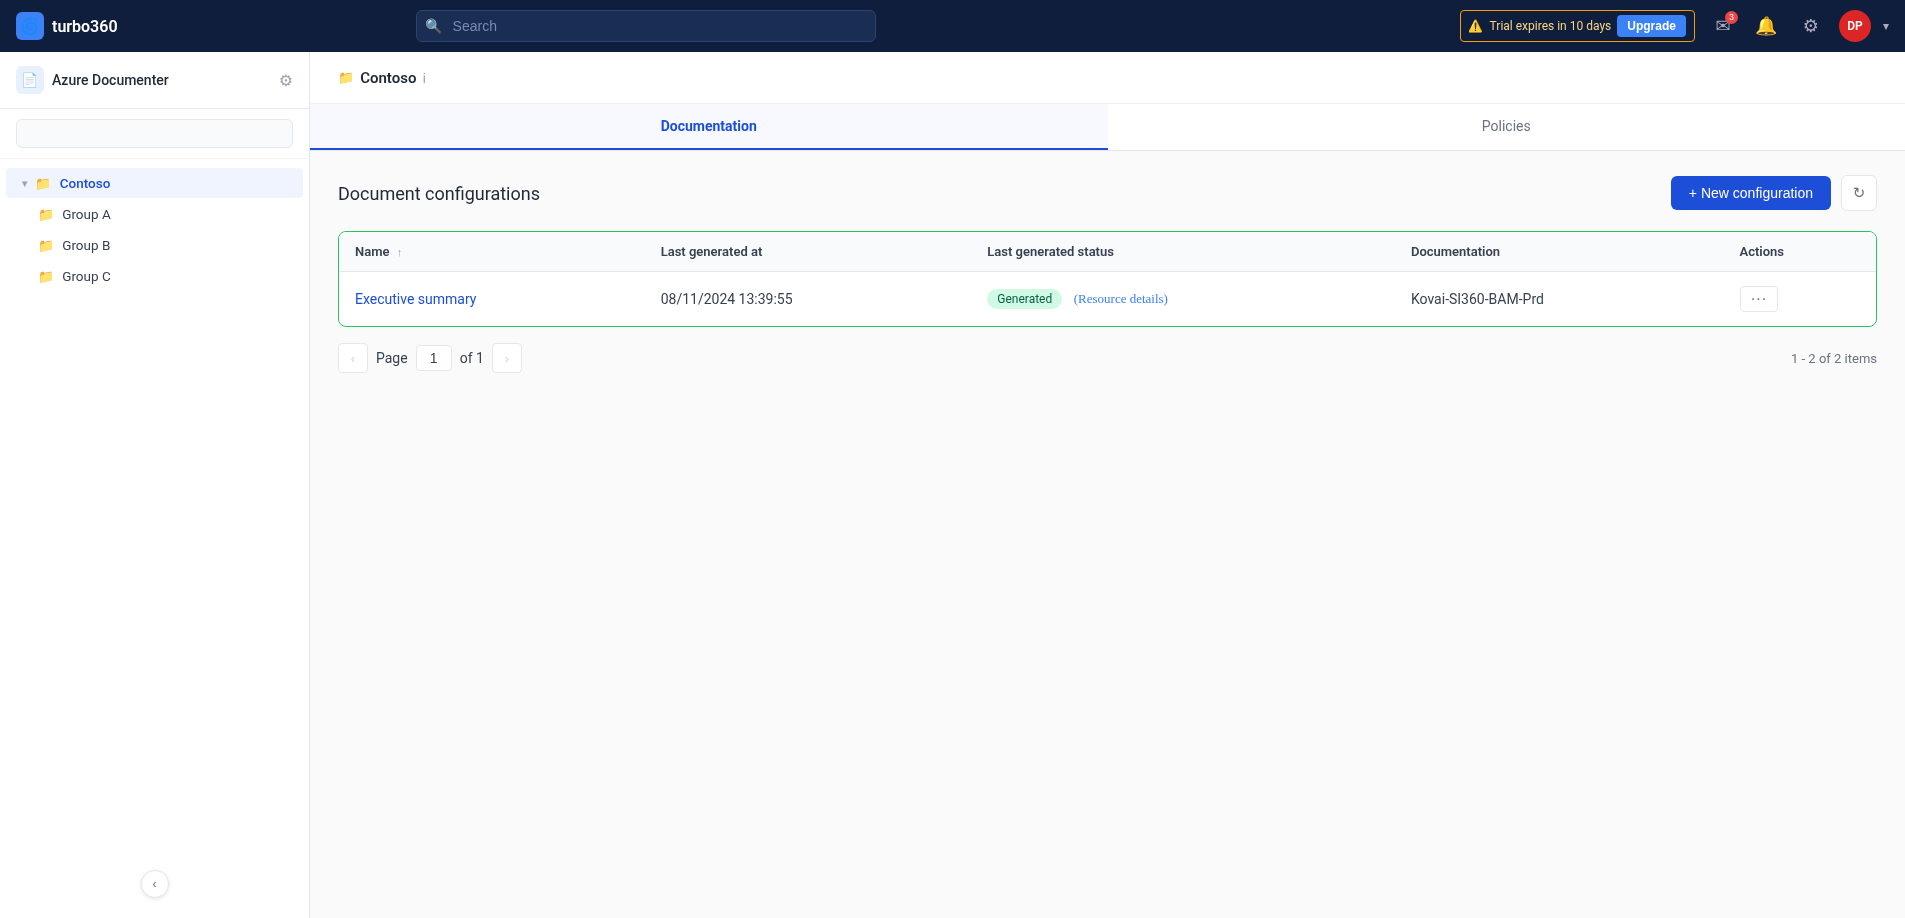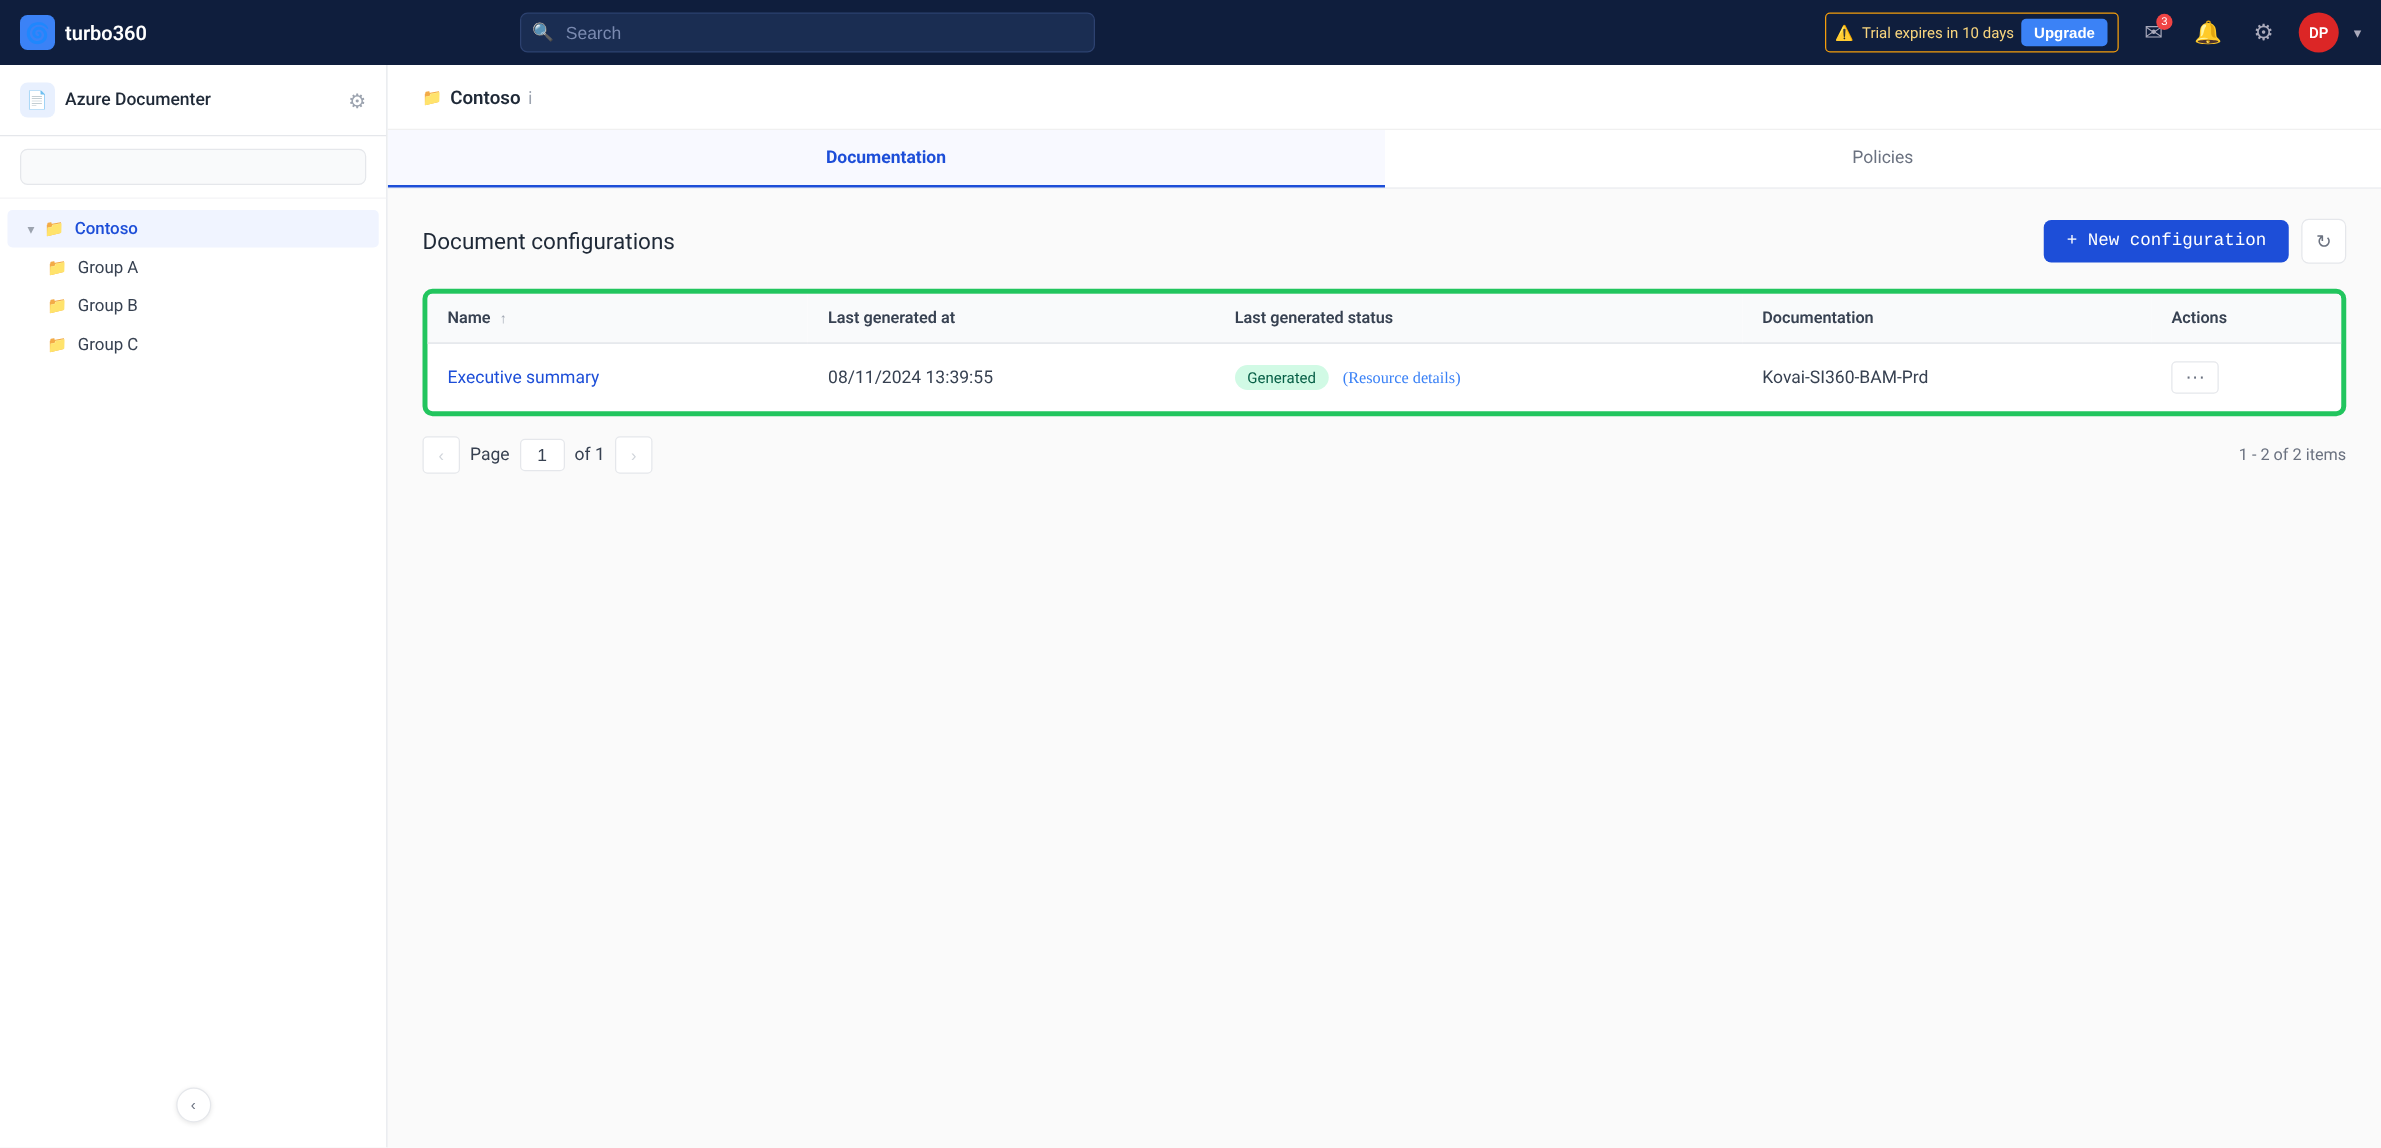--- a/index.html
+++ b/index.html
@@ -307,37 +307,36 @@
       color: white;
       border: none;
       border-radius: 6px;
       padding: 9px 18px;
       font-size: 14px;
       font-weight: 500;
       cursor: pointer;
       display: flex;
       align-items: center;
       gap: 6px;
-      font-family: Liberation Mono, monospace;
     }
     .refresh-btn {
       background: white;
       border: 1px solid #e5e7eb;
       border-radius: 6px;
       width: 36px; height: 36px;
       display: flex; align-items: center; justify-content: center;
       cursor: pointer;
       color: #6b7280;
       font-size: 15px;
     }
 
     
     .table-container {
       background: white;
-      border: 4px solid #22c55e;
+      border: 1px solid #22c55e;
       border-radius: 8px;
       overflow: hidden;
     }
     table {
       width: 100%;
       border-collapse: collapse;
     }
     thead tr {
       background: #f9fafb;
       border-bottom: 1px solid #e5e7eb;

